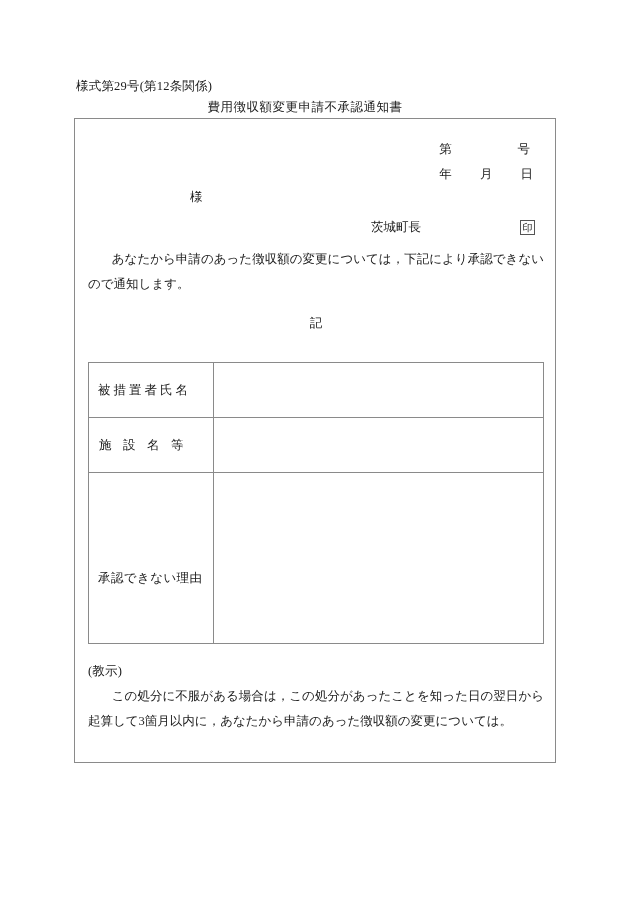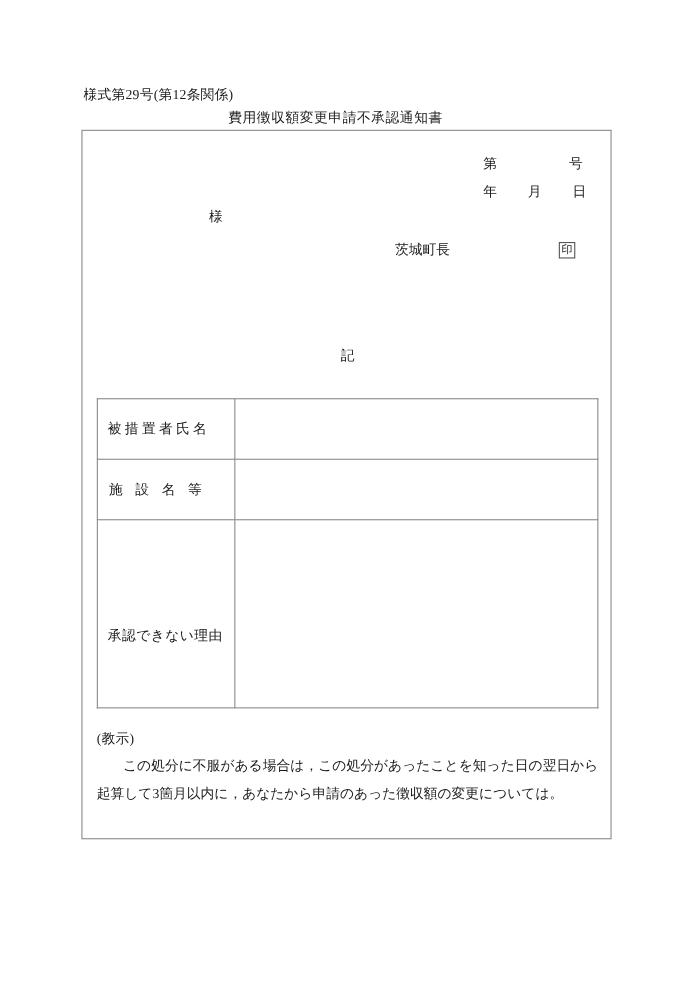--- a/index.html
+++ b/index.html
@@ -66,21 +66,21 @@
   
   .addressee {
     position: absolute;
     left: 115px;
     top: 70px;
     font-size: 12.5px;
   }
   
   .issuer-row {
     position: absolute;
-    left: 284px;
+    left: 296px;
     top: 100px;
     width: 164px;
     display: flex;
     align-items: center;
     justify-content: space-between;
     font-size: 12.5px;
   }
   .issuer-name { white-space: nowrap; }
   .seal-box {
     display: inline-block;
@@ -182,20 +182,23 @@
       <div class="meta-line">年　　 月　　 日</div>
     </div>
 
     <div class="addressee">様</div>
 
     <div class="issuer-row">
       <span class="issuer-name">茨城町長</span>
       <span class="seal-box">印</span>
     </div>
 
+    <div class="body-text">
+      <span class="indent">あなたから申請のあった徴収額の変更については，下記により承認できないので通知します。</span>
+    </div>
 
     <div class="ki-mark">記</div>
 
     <table class="data-table">
       <tbody>
         <tr class="row-h1">
           <td class="lbl-col">
             <span class="spread-6">被措置者氏名</span>
           </td>
           <td></td>

